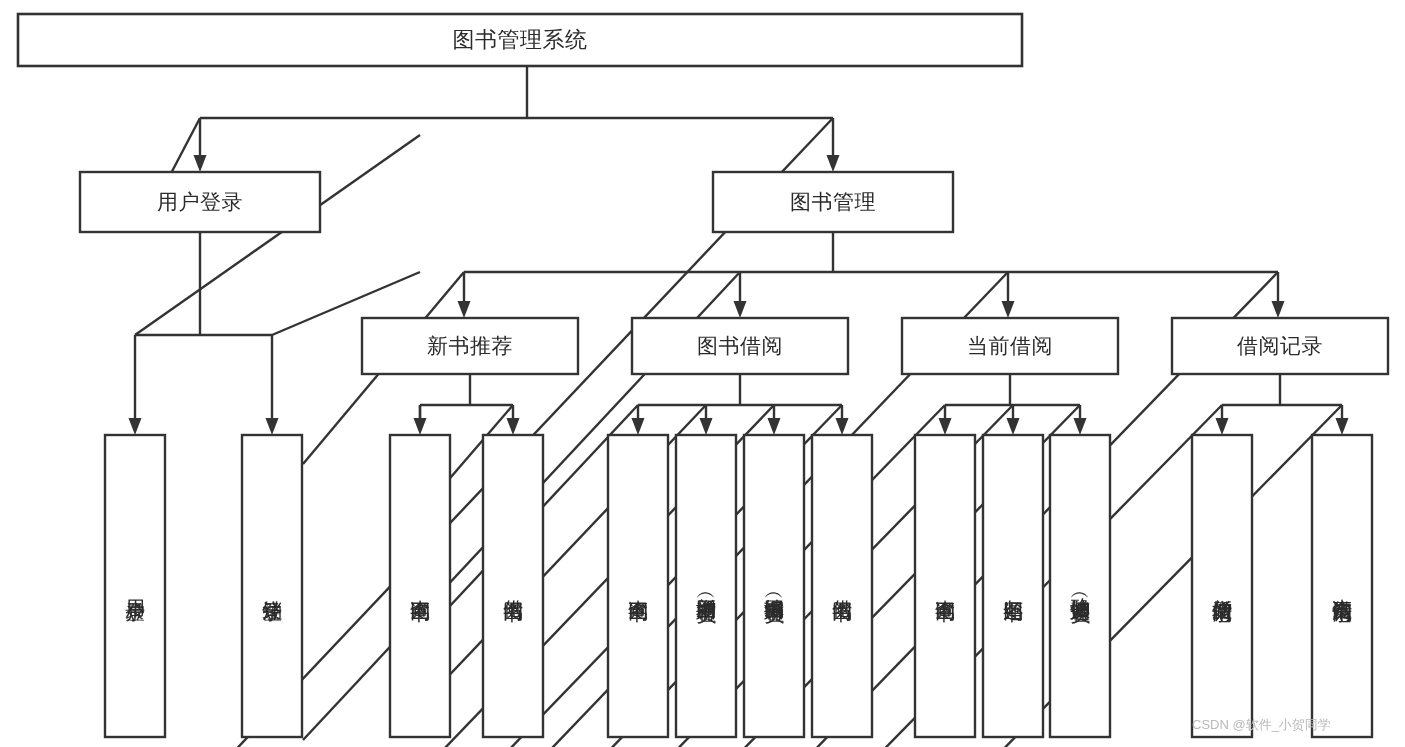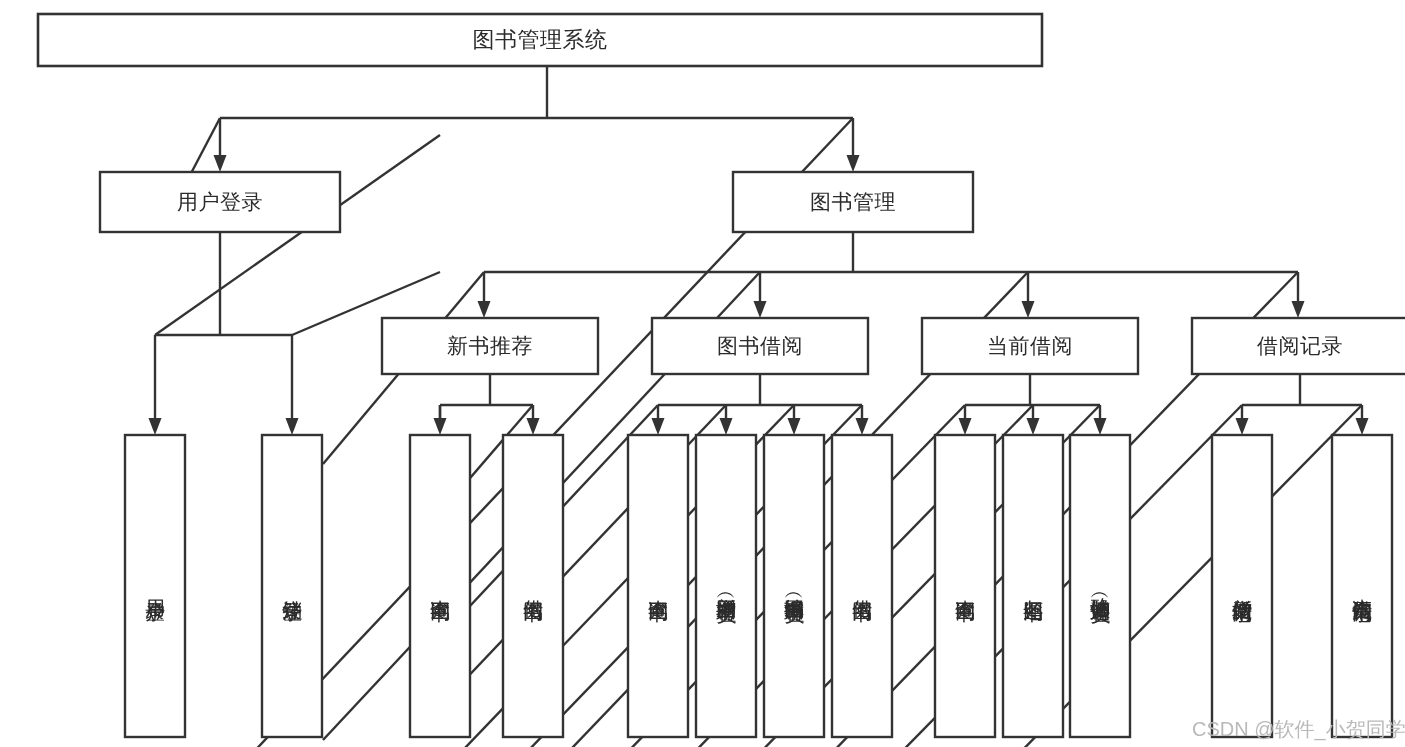--- a/index.html
+++ b/index.html
@@ -14,21 +14,20 @@
     position: relative;
     overflow: hidden;
     font-family: "Liberation Sans", "DejaVu Sans", sans-serif;
   }
   #diagram-root {
     position: absolute;
     left: 0;
     top: 0;
     width: 1127px;
     height: 747px;
-    padding-left: 20px;
   }
   svg.diagram-canvas {
     display: block;
     width: 1405px;
     height: 747px;
   }
   .node-box {
     fill: #ffffff;
     stroke: #333333;
     stroke-width: 2.4;
@@ -78,21 +77,21 @@
     line-height: 1.08;
     color: #2b2b2b;
     writing-mode: vertical-rl;
     text-orientation: upright;
     white-space: nowrap;
     letter-spacing: 1px;
   }
   .watermark {
     position: absolute;
     font-family: "Liberation Sans", "DejaVu Sans", sans-serif;
-    font-size: 20px;
+    font-size: 13px;
     color: #b9b9b9;
     white-space: nowrap;
     user-select: none;
     pointer-events: none;
   }
 </style>
 </head>
 <body>
 
 <div id="diagram-root">

